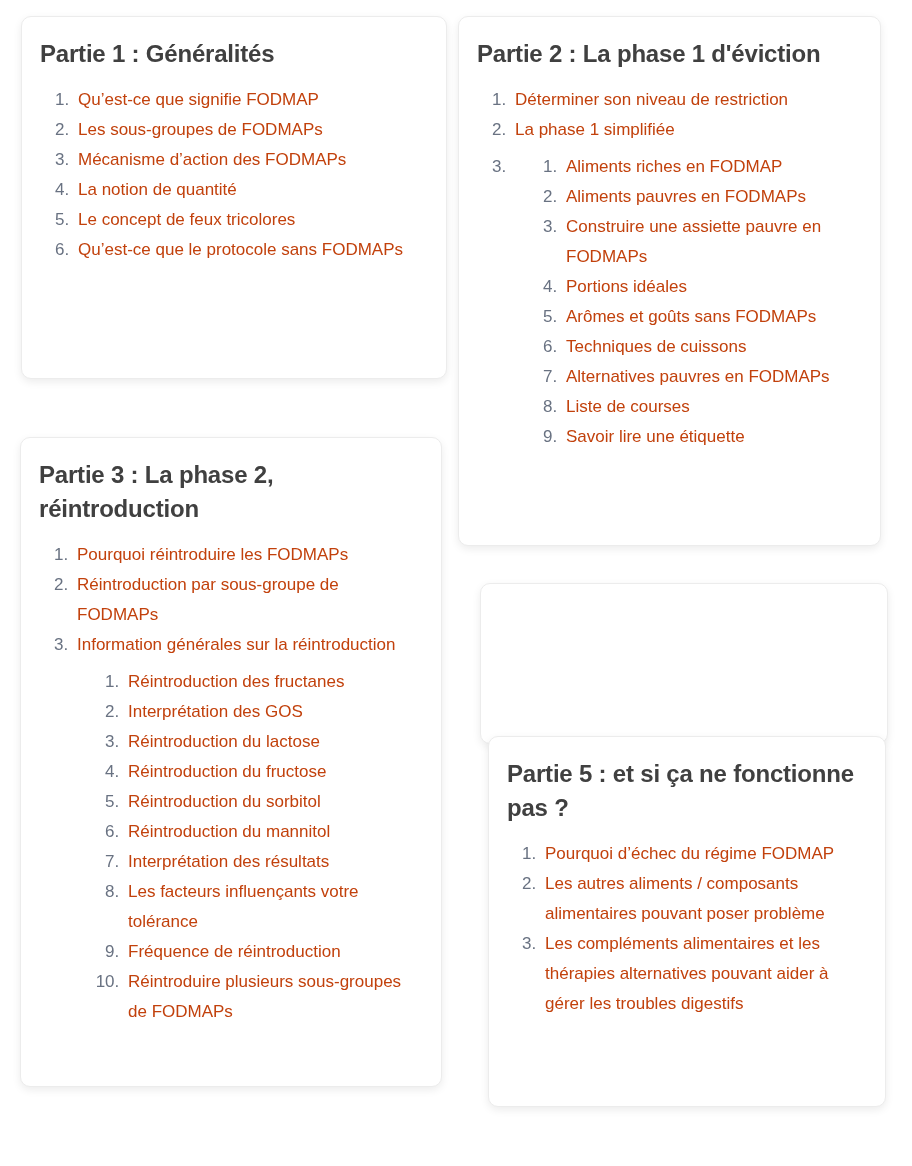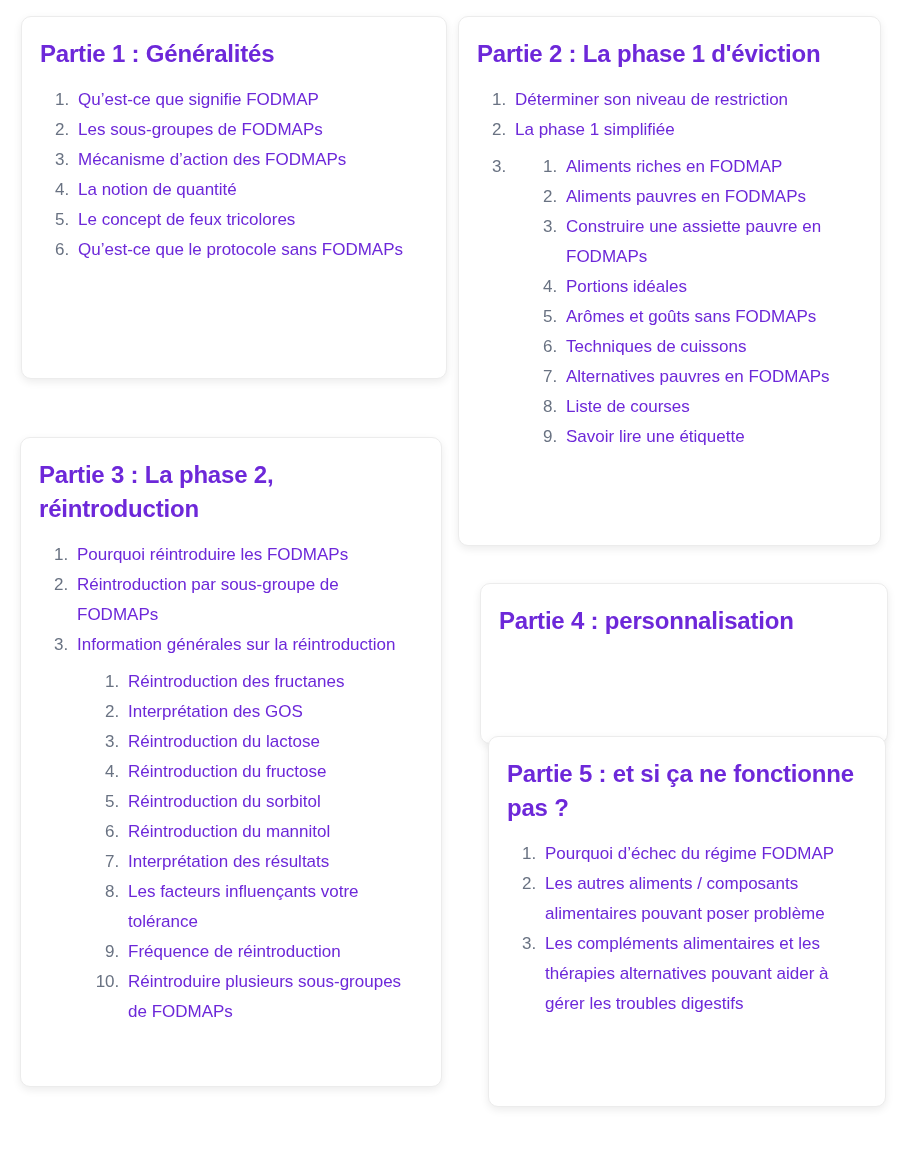--- a/index.html
+++ b/index.html
@@ -24,28 +24,28 @@
     border-radius: 10px;
     box-shadow: 0 3px 8px rgba(0,0,0,0.08);
     padding: 20px 18px 20px 18px;
   }
   .card-title {
     margin: 0 0 14px 0;
     font-size: 24px;
     line-height: 34px;
     font-weight: 700;
     letter-spacing: -0.2px;
-    color: #6d28d9;
+    color: #404040;
   }
   ol.toc {
     margin: 0;
     padding: 0 0 0 34px;
     font-size: 17px;
     line-height: 30px;
-    color: #6d28d9;
+    color: #c2410c;
   }
   ol.toc li { padding-left: 4px; }
   ol.toc li::marker { color: #697282; }
   ol.toc ol {
     margin: 7px;
     padding: 0 0 0 40px;
     list-style: decimal;
   }
   
   .c1 { left: 21px;  top: 16px;  width: 426px; height: 363px; }
@@ -104,21 +104,20 @@
             <li><span>Réintroduction du mannitol</span></li>
             <li><span>Interprétation des résultats</span></li>
             <li><span>Les facteurs influençants votre tolérance</span></li>
             <li><span>Fréquence de réintroduction</span></li>
             <li><span>Réintroduire plusieurs sous-groupes de FODMAPs</span></li>
           </ol></li>
       </ol>
   </section>
 
   <section class="card c4">
-    <h2 class="card-title">Partie 4 : personnalisation</h2>
   </section>
 
   <section class="card c5">
     <h2 class="card-title">Partie 5 : et si ça ne fonctionne pas ?</h2>
     <ol class="toc">
         <li><span>Pourquoi d’échec du régime FODMAP</span></li>
         <li><span>Les autres aliments / composants alimentaires pouvant poser problème</span></li>
         <li><span>Les compléments alimentaires et les thérapies alternatives pouvant aider à gérer les troubles digestifs</span></li>
       </ol>
   </section>

